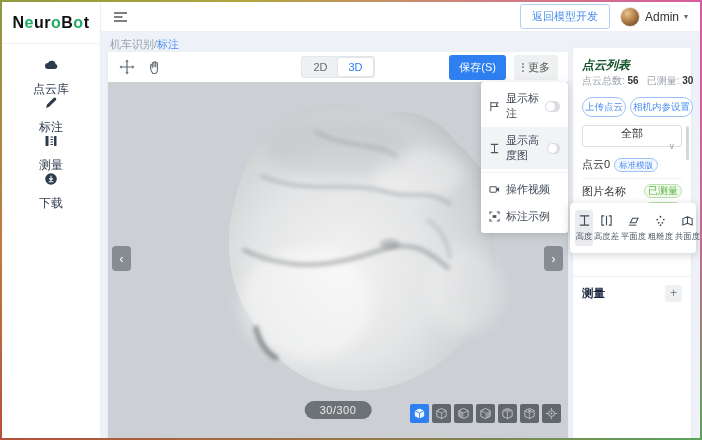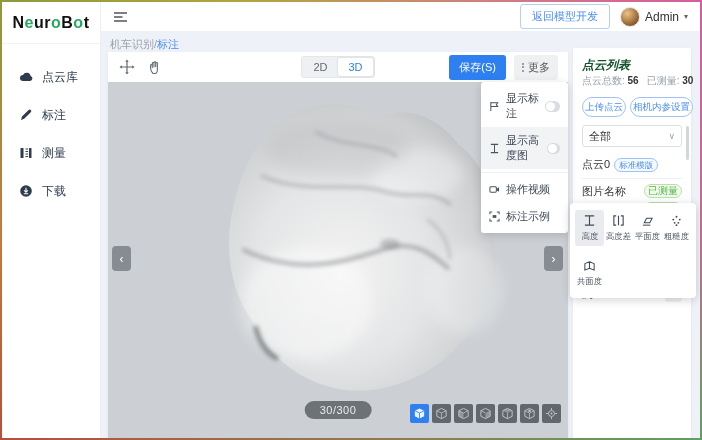--- a/index.html
+++ b/index.html
@@ -10,21 +10,21 @@
   .edge-left{top:0;left:0;bottom:0;width:2px;background:linear-gradient(180deg,#8f993d,#c27a3e 55%,#b5503a);}
   .edge-right{top:0;right:0;bottom:0;width:2px;background:linear-gradient(180deg,#d75b9e,#c9688f 55%,#5ba35c);}
   .edge-bottom{bottom:0;left:0;right:0;height:2px;background:linear-gradient(90deg,#b5503a,#97764a 50%,#5ba35c);}
   .app { position:absolute; inset:2px; background:#eef1f8; overflow:hidden; font-size:12px; color:#333; }
 
   
   .sidebar { position:absolute; left:0; top:0; bottom:0; width:99px; background:#fff; border-right:1px solid #eceef1; z-index:5; }
   .logo { height:42px; display:flex; align-items:center; justify-content:center; font-size:16px; font-weight:bold; color:#111; letter-spacing:.5px; border-bottom:1px solid #f1f2f4; }
   .logo .g { color:#21ab63; }
   .side-menu { padding-top:14px; }
-  .side-item { display:flex; align-items:center; gap:9px; height:38px; padding-left:17px; color:#2e3c4e; font-size:12px; cursor:pointer; }
+  .side-item { display:flex; align-items:center; gap:9px; height:38px; color:#2e3c4e; font-size:12px; cursor:pointer;flex-direction:column; }
   .side-item svg { flex:0 0 auto; }
 
   
   .topbar { position:absolute; left:99px; right:0; top:0; height:30px; background:#fff; border-bottom:1px solid #f0f1f4; display:flex; align-items:center; padding:0 12px; z-index:4; }
   .collapse-btn { width:16px; height:16px; display:flex; align-items:center; cursor:pointer; }
   .topbar-right { margin-left:auto; display:flex; align-items:center; gap:10px; }
   .back-btn { font-size:11px; color:#4a8ef0; background:#fff; border:1px solid #b3d0f7; border-radius:3px; padding:4px 11px; cursor:pointer; }
   .user { display:flex; align-items:center; gap:5px; cursor:pointer; }
   .avatar { width:20px; height:20px; border-radius:50%; background:radial-gradient(circle at 35% 30%, #e8c48a, #b5814a 45%, #6e4a26 85%); border:1px solid #e3e3e3; }
   .user-name { font-size:12px; color:#333; }
@@ -65,42 +65,42 @@
   .toggle { margin-left:auto; width:20px; height:11px; border-radius:6px; background:#d9dce0; position:relative; cursor:pointer; }
   .toggle i { position:absolute; left:1px; top:1px; width:9px; height:9px; border-radius:50%; background:#fff; }
 
   
   .panel { position:absolute; left:571px; top:46px; width:118px; bottom:0; background:#fff; box-shadow:0 1px 3px rgba(0,0,0,.06); padding:9px 9px 0; }
   .panel-title { font-size:12px; font-weight:bold; color:#14532d; margin-bottom:0;font-style:italic; }
   .stats { font-size:10px; color:#98a0aa; display:flex; gap:8px; margin-bottom:9px; white-space:nowrap; }
   .stats b { color:#333; font-weight:bold; }
   .pbtns { display:flex; gap:4px; margin-bottom:8px; }
   .pbtn { flex:1; font-size:9.5px; color:#4a8ef0; border:1px solid #9ec2f7; background:#fff; border-radius:10px; height:20px; display:flex; align-items:center; justify-content:center; cursor:pointer; white-space:nowrap; padding:0 2px; }
-  .pselect { height:22px; border:1px solid #dcdfe3; border-radius:3px; display:flex; align-items:center; padding:0 6px; font-size:11px; color:#333; cursor:pointer; margin-bottom:7px; }
+  .pselect { height:22px; border:1px solid #dcdfe3; border-radius:3px; display:flex; align-items:center; padding:0 6px; font-size:11px; color:#333; cursor:pointer; margin-bottom:7px;flex-direction:column; }
   .pselect .chev { margin-left:auto; color:#9aa3ad; font-size:9px; }
   .cloud-row { display:flex; align-items:center; gap:4px; padding:3px 0 6px; border-bottom:1px solid #f0f1f3; margin-bottom:3px; cursor:pointer; }
   .cloud-name { font-size:11px; color:#333; }
   .tag-blue { font-size:8.5px; color:#4a8ef0; border:1px solid #9ec2f7; background:#f4f8ff; border-radius:7px; padding:0 4px; line-height:12px; }
   .img-row { display:flex; align-items:center; height:18px; font-size:11px; color:#333; cursor:pointer; }
   .img-row .badge { margin-left:auto; font-size:10px; border-radius:7px; padding:0 3px; line-height:12px; white-space:nowrap; }
   .badge-done { color:#5ab54a; border:1px solid #b7e2a8; background:#f2faee; }
   .badge-todo { color:#98a0aa; border:1px solid #d4d7db; background:#f6f7f8; }
   .img-row.selected { background:#e6e8eb; margin:0 -9px; padding:0 9px; }
   .row-x { margin-left:auto; color:#99a0a8; font-size:10px; padding:0 3px; cursor:pointer; }
   .row-action { color:#4a8ef0; font-size:9.5px; cursor:pointer; white-space:nowrap; }
   .pscroll { position:absolute; right:2px; top:78px; width:3px; height:34px; background:#d3d6da; border-radius:2px; cursor:pointer; }
 
   .measure-sec { position:absolute; left:0; right:0; top:228px; border-top:1px solid #f0f1f3; padding:8px 9px 0; display:flex; align-items:center; }
   .measure-title { font-size:11.5px; font-weight:bold; color:#17233d; }
   .add-btn { margin-left:auto; width:17px; height:17px; background:#eef0f2; border:none; border-radius:3px; color:#7a828c; font-size:12px; line-height:15px; cursor:pointer; }
   .empty { position:absolute; left:0; right:0; bottom:12px; display:flex; flex-direction:column; align-items:center; gap:4px; }
   .empty-text { font-size:10px; color:#c3cad6; }
 
   
-  .tools-pop { position:absolute; left:568px; top:201px; width:126px; background:#fff; border-radius:4px; box-shadow:0 2px 10px rgba(0,0,0,.18); z-index:9; padding:7px 5px; display:grid; grid-template-columns:repeat(4,1fr); row-gap:9px; }
+  .tools-pop { position:absolute; left:568px; top:201px; width:126px; background:#fff; border-radius:4px; box-shadow:0 2px 10px rgba(0,0,0,.18); z-index:9; padding:7px 5px; display:grid; grid-template-columns:repeat(5,1fr); row-gap:9px; }
   .tool-cell { display:flex; flex-direction:column; align-items:center; gap:3px; padding:4px 0 3px; border-radius:3px; cursor:pointer; color:#3f4a57; }
   .tool-cell.selected { background:#e9ebee; }
   .tool-cell span { font-size:9px; color:#4a5560; white-space:nowrap; transform:scale(.92); }
 </style>
 </head>
 <body>
 
 <div class="frame">
   <div class="app">
 

